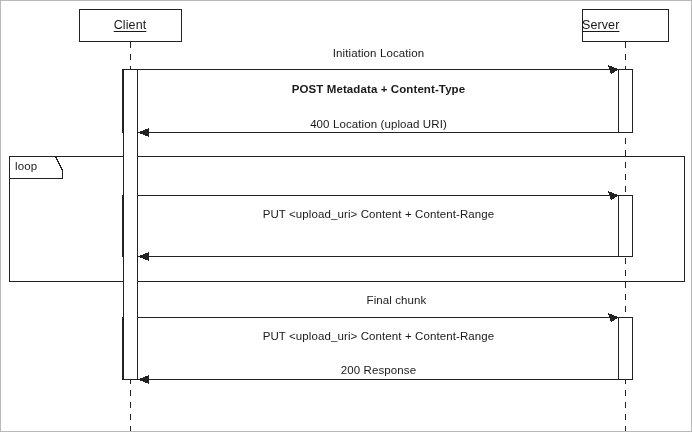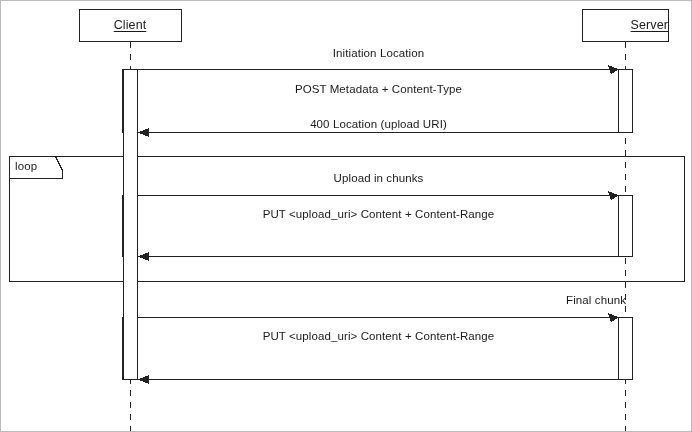--- a/index.html
+++ b/index.html
@@ -85,33 +85,33 @@
       <path d="M 137 255.5 L 148 251 L 148 260 Z" fill="#222222" stroke="none"></path>
 
       <path d="M 618 316.5 L 607 312 L 610 321 Z" fill="#222222" stroke="none"></path>
 
       <path d="M 137 378.5 L 148 374 L 148 383 Z" fill="#222222" stroke="none"></path>
 
     </g>
   </svg>
 
   <div class="lbl actor-label" style="left:78px; top:17px; width:102px; text-align:center;">Client</div>
-  <div class="lbl actor-label" style="left:581px; top:17px; width:86px; text-align:right;">Server</div>
+  <div class="lbl actor-label" style="left:581px; top:17px; width:86px; text-align:left;">Server</div>
 
   <div class="lbl frag-op" style="left:14px; top:159px;">loop</div>
 
   <div class="lbl msg-label" style="left:130px; top:46px; width:495px;">Initiation Location</div>
 
-  <div class="lbl msg-label" style="left:130px; top:82px; width:495px;">POST Metadata + Content-Type</div>
+  <div class="lbl msg-label" style="left:130px; top:82px; width:495px;font-weight:bold;">POST Metadata + Content-Type</div>
 
   <div class="lbl msg-label" style="left:130px; top:117px; width:495px;">400 Location (upload URI)</div>
 
-  <div class="lbl msg-label" style="left:130px; top:171px; width:495px;">Upload in chunks</div>
 
   <div class="lbl msg-label" style="left:130px; top:207px; width:495px;">PUT &lt;upload_uri&gt; Content + Content-Range</div>
 
 
-  <div class="lbl msg-label" style="left:130px; top:293px; width:495px;text-align:right;">Final chunk</div>
+  <div class="lbl msg-label" style="left:148px; top:293px; width:495px;">Final chunk</div>
 
   <div class="lbl msg-label" style="left:130px; top:329px; width:495px;">PUT &lt;upload_uri&gt; Content + Content-Range</div>
 
+  <div class="lbl msg-label" style="left:130px; top:363px; width:495px;">200 Response</div>
 
 </div>
 
 </body></html>

